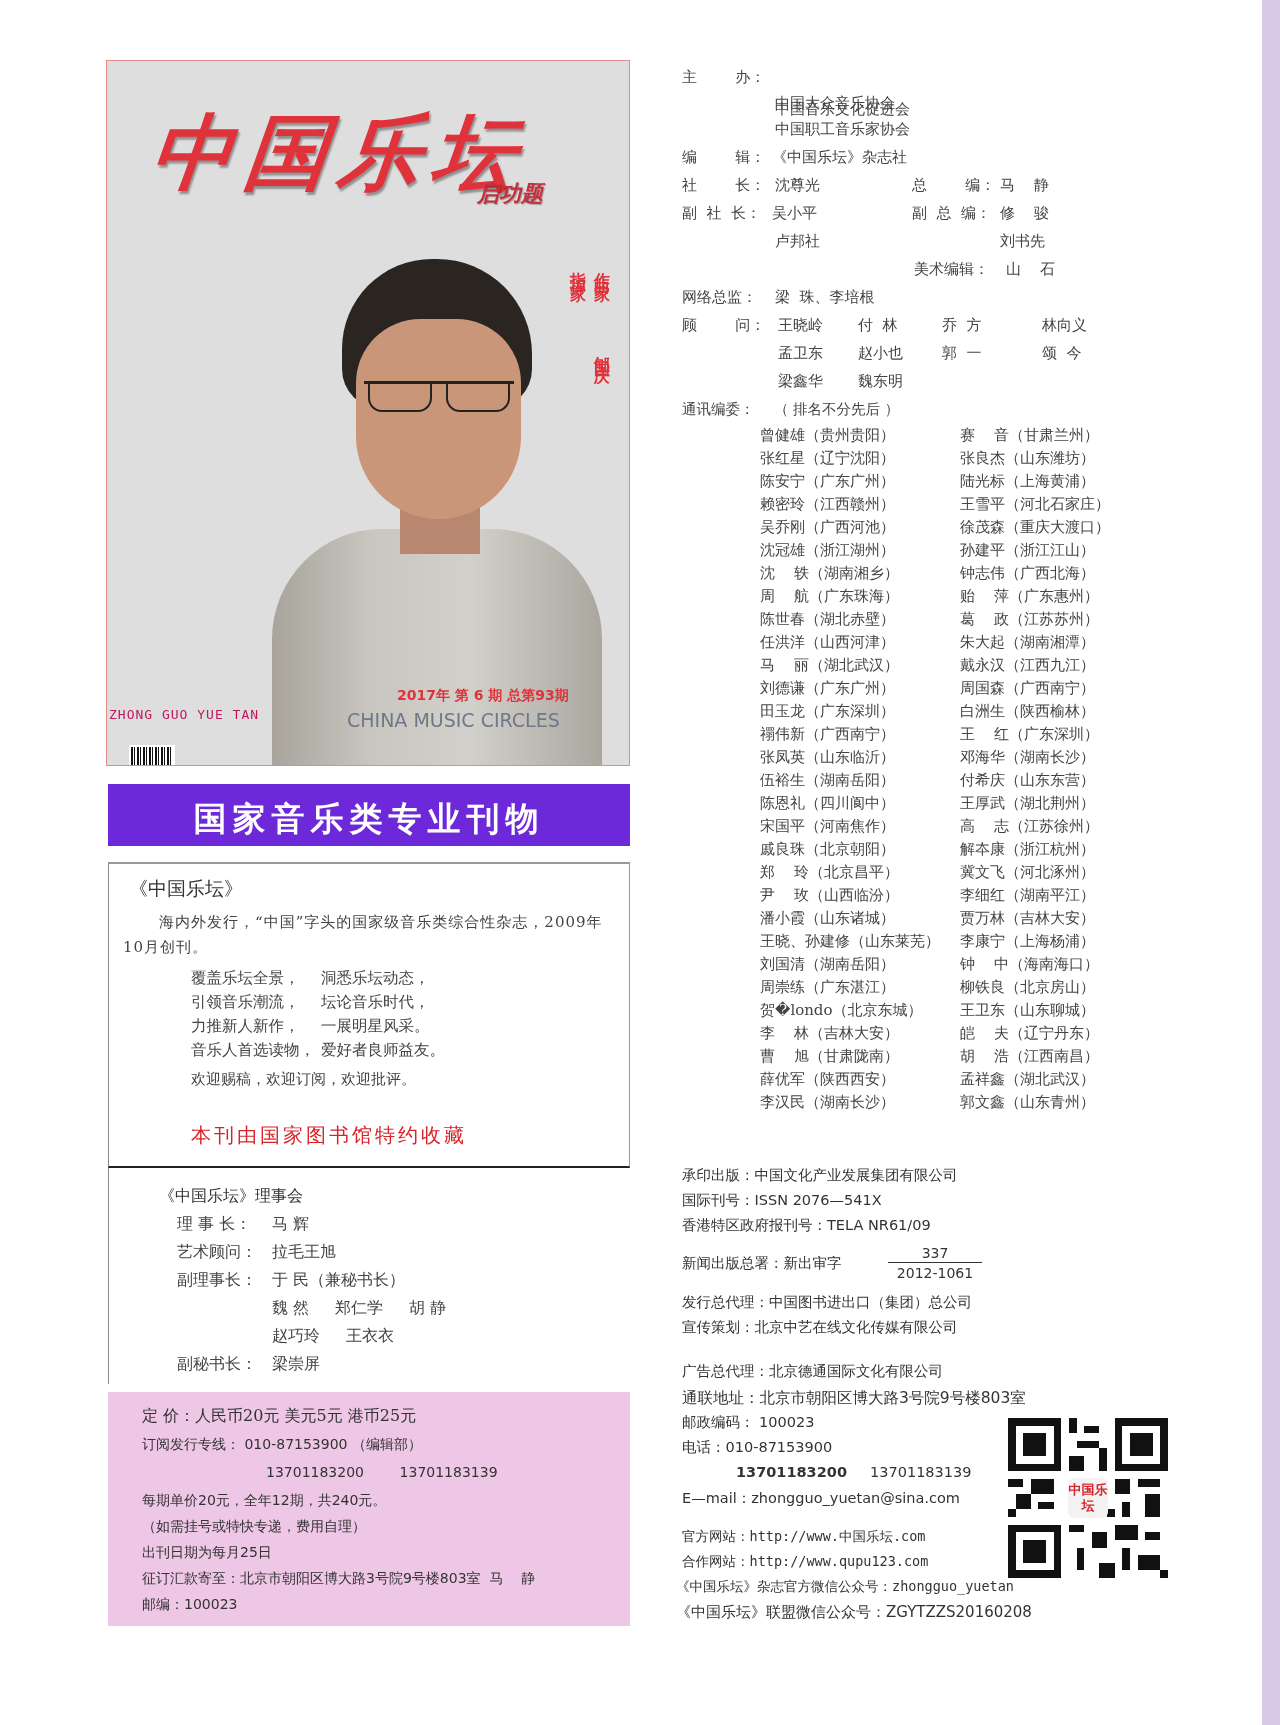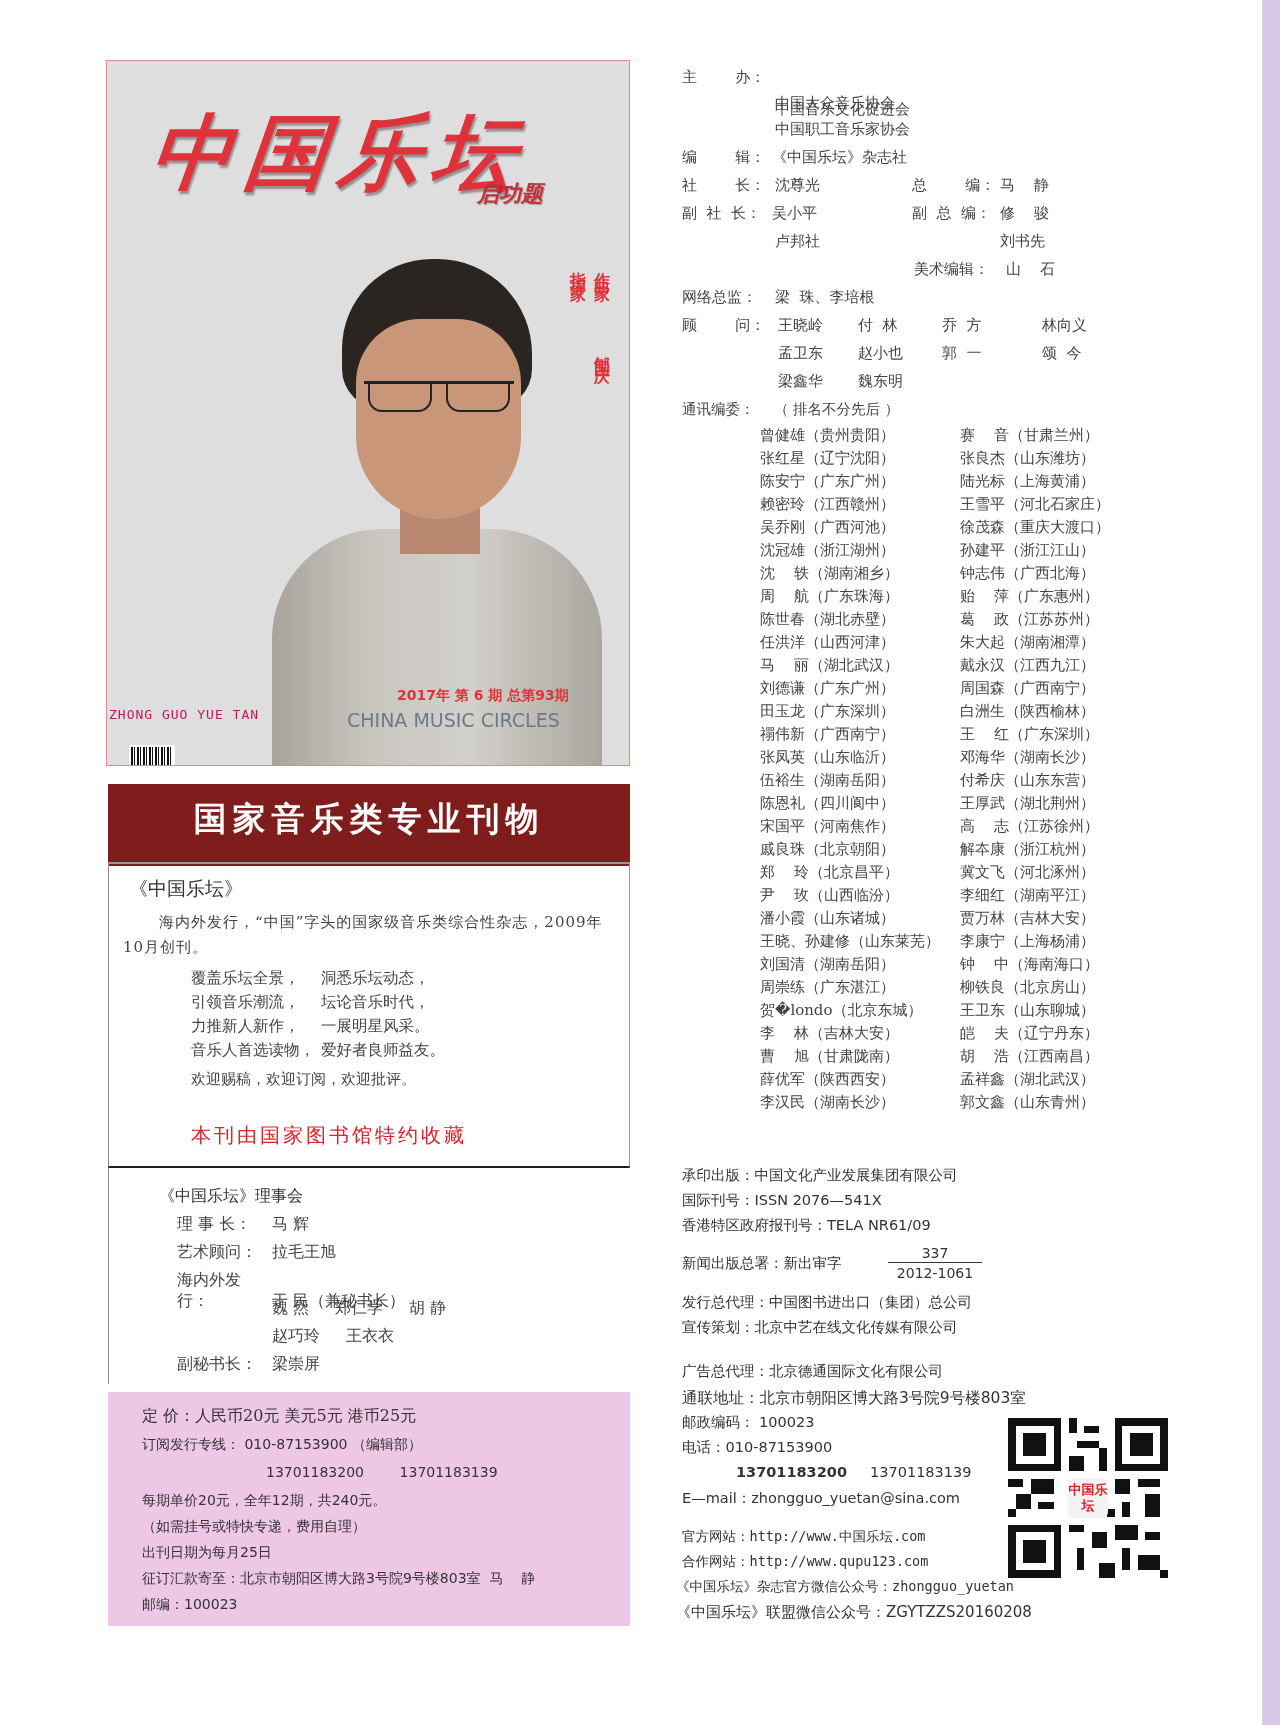--- a/index.html
+++ b/index.html
@@ -21,21 +21,21 @@
   .person .glasses::before { left: 4px; } .person .glasses::after { right: 4px; }
   .person .neck { position: absolute; left: 128px; top: 245px; width: 80px; height: 50px; background: #b98670; }
   .person .shirt { position: absolute; left: 0; top: 270px; width: 330px; height: 260px; background: linear-gradient(90deg,#a8a49c,#c8c6bf 30%,#d2d0ca 60%,#aaa79f); border-radius: 110px 110px 0 0; }
   .cover-headlines { position: absolute; left: 20px; top: 500px; color: #e0323a; font-weight: bold; font-size: 16px; line-height: 26px; }
   .barcode { position: absolute; left: 22px; top: 684px; width: 46px; height: 36px; background: repeating-linear-gradient(90deg,#111 0 2px,#fff 2px 3px,#111 3px 4px,#fff 4px 6px); border: 2px solid #fff; }
   .cover-pinyin { position: absolute; left: 2px; top: 646px; font-family: "DejaVu Sans Mono", monospace; font-size: 13px; color: #be185d; letter-spacing: 1px; }
   .cover-issue { position: absolute; left: 290px; top: 626px; font-family: "DejaVu Sans", sans-serif; font-weight: bold; font-size: 14px; color: #e0323a; }
   .cover-eng { position: absolute; left: 240px; top: 648px; font-family: "DejaVu Sans", sans-serif; font-size: 19px; color: #6d7888; }
 
   
-  .banner { position: absolute; left: 108px; top: 784px; width: 522px; height: 82px; background: #7f1d1d; color: #fff; font-family: "DejaVu Sans", sans-serif; font-weight: bold; font-size: 33px; letter-spacing: 6px; text-align: center; line-height: 70px; }
+  .banner { position: absolute; left: 108px; top: 784px; width: 522px; height: 62px; background: #6d28d9; color: #fff; font-family: "DejaVu Sans", sans-serif; font-weight: bold; font-size: 33px; letter-spacing: 6px; text-align: center; line-height: 70px; }
 
   
   .intro { position: absolute; left: 108px; top: 862px; width: 522px; height: 306px; border-left: 1px solid #888; border-top: 2px solid #999; border-right: 1px solid #999; border-bottom: 2px solid #222; }
   .intro-title { position: absolute; left: 20px; top: 12px; font-family: "DejaVu Sans", sans-serif; font-size: 19px; color: #333; }
   .intro-p { position: absolute; left: 14px; top: 46px; width: 480px; font-size: 15px; line-height: 25px; color: #444; text-indent: 36px; letter-spacing: 1px; }
   .intro-lines { position: absolute; left: 82px; top: 102px; font-size: 15.5px; line-height: 24px; color: #444; }
   .intro-lines .row span { display: inline-block; }
   .intro-lines .row .a { width: 130px; }
   .intro-welcome { position: absolute; left: 82px; top: 206px; font-size: 15px; color: #444; }
   .intro-collect { position: absolute; left: 82px; top: 258px; font-size: 20px; color: #d8232a; letter-spacing: 3px; }
@@ -108,21 +108,21 @@
     <div class="row"><span class="a">音乐人首选读物，</span><span>爱好者良师益友。</span></div>
   </div>
   <div class="intro-welcome">欢迎赐稿，欢迎订阅，欢迎批评。</div>
   <div class="intro-collect">本刊由国家图书馆特约收藏</div>
 </div>
 
 <div class="council">
   <div class="council-title">《中国乐坛》理事会</div>
   <div class="council-row" style="top:46px;"><span class="k">理 事 长：</span><span class="v"><span>马  辉</span></span></div>
   <div class="council-row" style="top:74px;"><span class="k">艺术顾问：</span><span class="v"><span>拉毛王旭</span></span></div>
-  <div class="council-row" style="top:102px;"><span class="k">海内外发行：</span><span class="v"><span>于  民（兼秘书长）</span></span></div>
+  <div class="council-row" style="top:102px;"><span class="k">副理事长：</span><span class="v"><span>于  民（兼秘书长）</span></span></div>
   <div class="council-row" style="top:130px;"><span class="k"></span><span class="v"><span>魏  然</span><span>郑仁学</span><span>胡  静</span></span></div>
   <div class="council-row" style="top:158px;"><span class="k"></span><span class="v"><span>赵巧玲</span><span>王衣衣</span></span></div>
   <div class="council-row" style="top:186px;"><span class="k">副秘书长：</span><span class="v"><span>梁崇屏</span></span></div>
 </div>
 
 <div class="price">
   <div class="line price-main" style="top:14px;">定      价：人民币20元 美元5元 港币25元</div>
   <div class="line" style="top:44px;"><span>订阅发行专线：</span> <span>010-87153900  （编辑部）</span></div>
   <div class="line" style="left:158px; top:72px; white-space:pre;">13701183200        13701183139</div>
   <div class="line" style="top:100px;">每期单价20元，全年12期，共240元。</div>

